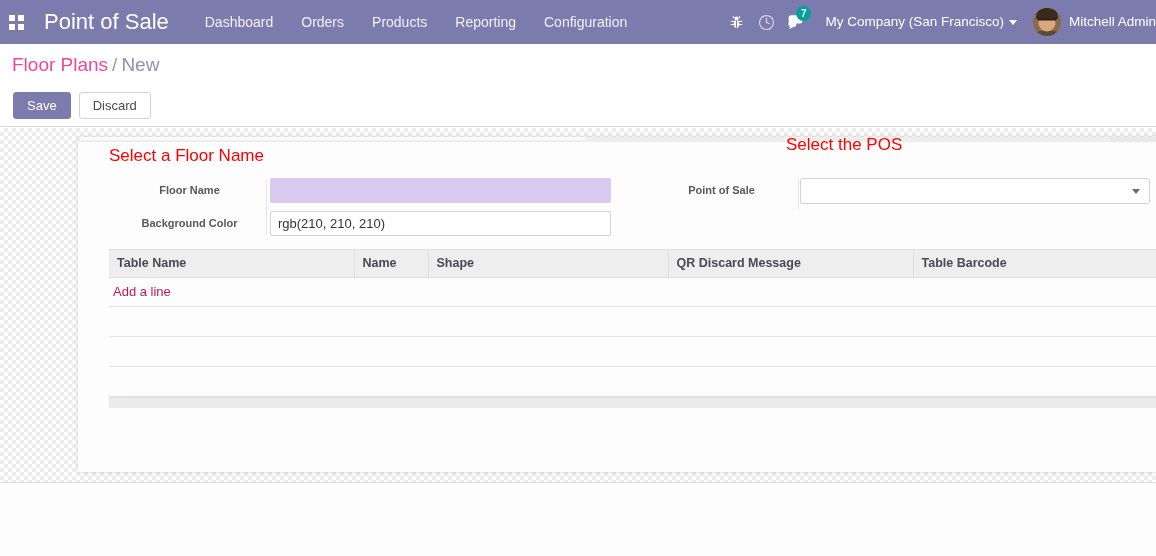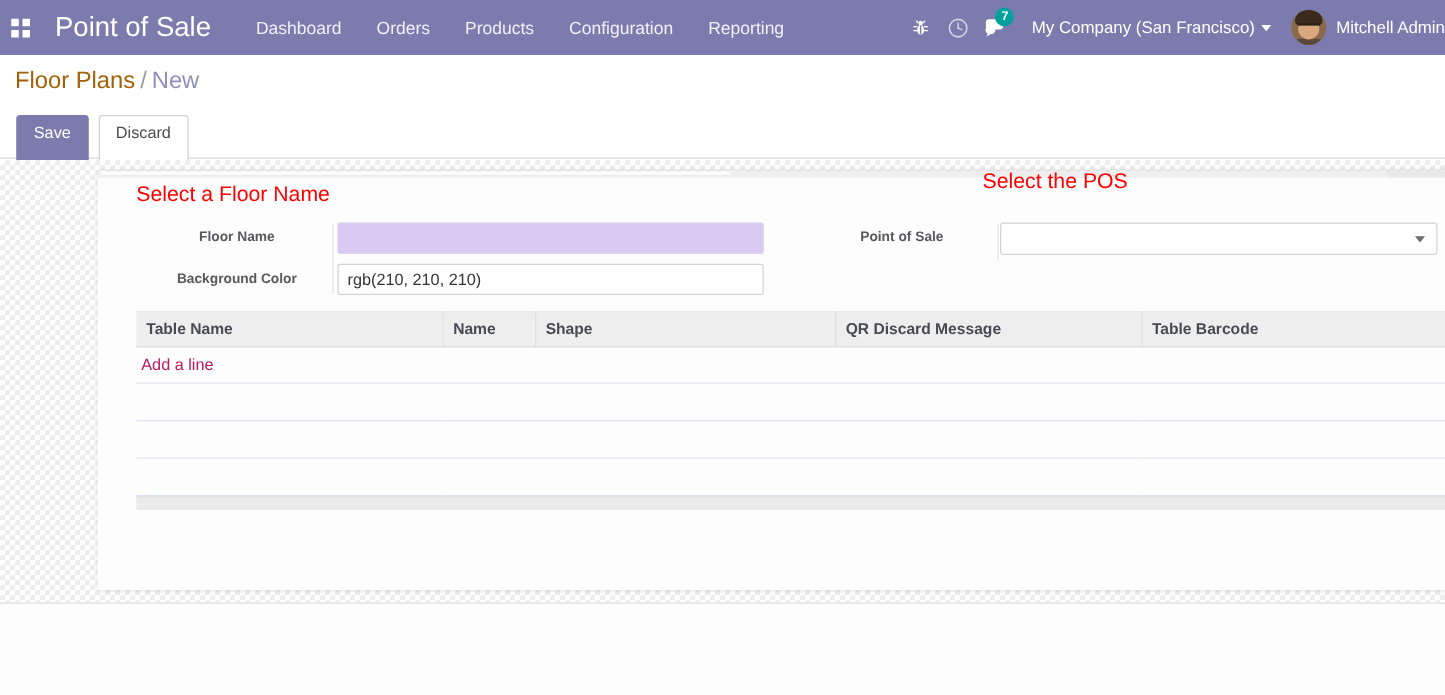--- a/index.html
+++ b/index.html
@@ -197,39 +197,39 @@
     box-sizing: border-box;
   }
   .breadcrumb {
     position: absolute;
     left: 12px;
     top: 10px;
     font-size: 19px;
     white-space: nowrap;
   }
   .bc-link {
-    color: #a16207;
+    color: #ec4899;
     cursor: pointer;
   }
   .bc-sep {
     color: #9a9a9a;
     margin: 0 4px;
   }
   .bc-active { color: #8f8fbb; }
   .btn-row {
     position: absolute;
     left: 13px;
     top: 48px;
     display: flex;
     align-items: center;
   }
   .btn {
     font-family: "Liberation Sans", sans-serif;
     font-size: 13px;
-    padding: 5px 13px 20px;
+    padding: 5px 13px 4px;
     border-radius: 3px;
     cursor: pointer;
     line-height: 16px;
     box-sizing: border-box;
   }
   .btn-primary {
     background: #7c7bad;
     color: #ffffff;
     border: 1px solid #7c7bad;
   }
@@ -458,22 +458,22 @@
           <i></i>
       </span>
     </div>
 
     <div class="brand">Point of Sale</div>
 
     <div class="menu">
       <div class="menu-item">Dashboard</div>
       <div class="menu-item">Orders</div>
       <div class="menu-item">Products</div>
+      <div class="menu-item">Reporting</div>
       <div class="menu-item">Configuration</div>
-      <div class="menu-item">Reporting</div>
     </div>
 
     <div class="nav-spacer"></div>
 
     <div class="nav-right">
 
       <div class="nav-icon">
         <svg width="15" height="15" viewBox="0 0 16 16">
           <g fill="#ffffff">
             <ellipse cx="8" cy="9.5" rx="3" ry="4.2"></ellipse>

